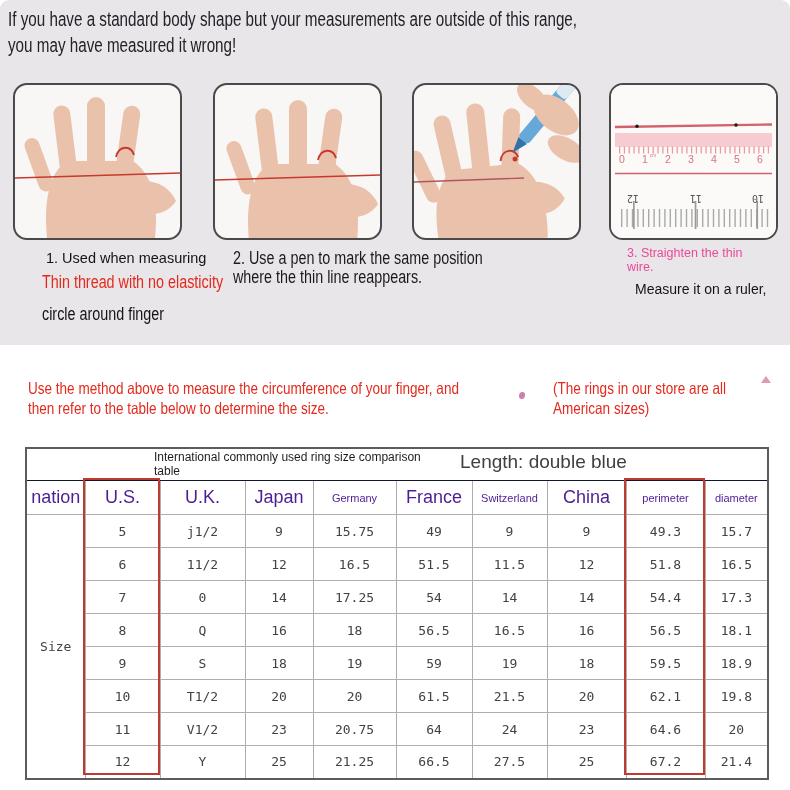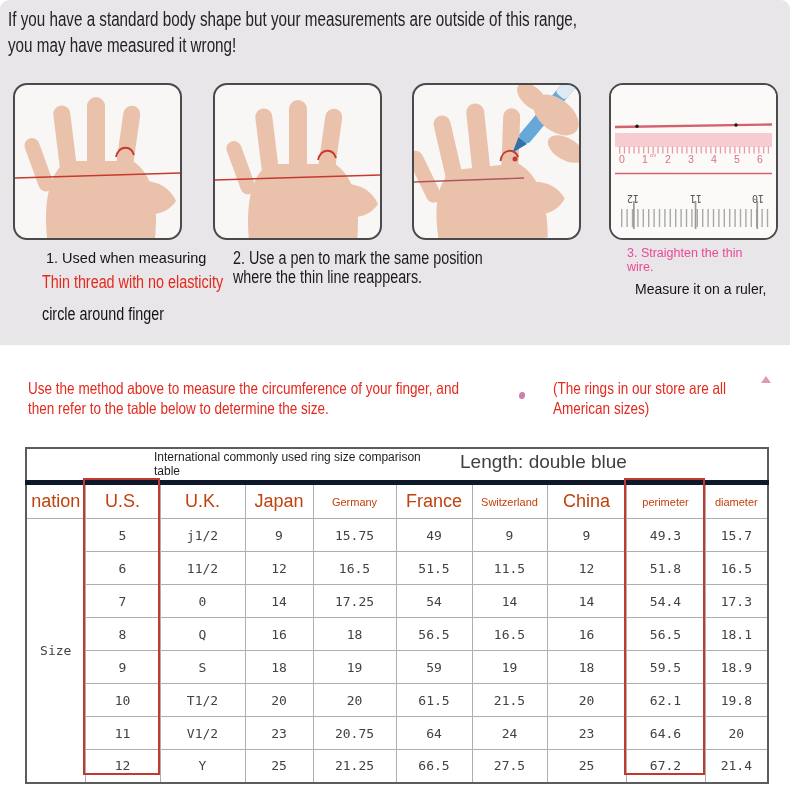--- a/index.html
+++ b/index.html
@@ -32,26 +32,26 @@
   .caret-artifact{position:absolute;left:761px;top:376px;width:0;height:0;
       border-left:5px solid transparent;border-right:5px solid transparent;
       border-bottom:7px solid #dd9ab8;}
   .dot-artifact{position:absolute;left:519px;top:392px;width:6px;height:7px;border-radius:60% 40% 55% 45%;
       background:#cf7fae;}
 
   .table-wrap{position:absolute;left:25px;top:447px;width:742px;height:328px;background:#fff;}
   table{border-collapse:collapse;table-layout:fixed;width:742px;border:2px solid #5c5c5c;}
   td,th{border:1px solid #aeaeae;padding:0;margin:0;text-align:center;vertical-align:middle;
         overflow:hidden;font-weight:normal;}
-  tr.title-row td{height:31px;position:relative;border-bottom:5px solid #0f172a;}
+  tr.title-row td{height:31px;position:relative;border-bottom:1px solid #0f172a;}
   .tbl-title{position:absolute;left:127px;top:2px;width:300px;font-size:12px;line-height:13.5px;
              color:#1d1d1d;text-align:left;white-space:pre-line;}
   .tbl-subtitle{position:absolute;left:433px;top:2px;font-size:19px;color:#404040;text-align:left;
              white-space:nowrap;}
-  tr.head-row th{height:33px;color:#c2410c;}
+  tr.head-row th{height:33px;color:#4c1d95;}
   .h-big{font-size:18px;}
   .h-small{font-size:11px;}
   tr.data-row{height:33px;}
   tr.data-row td{font-family:"DejaVu Sans Mono", monospace;font-size:13px;color:#424242;}
   td.size-cell{font-family:"Liberation Sans", sans-serif;font-size:17px;color:#1f1f1f;}
   .redbox{position:absolute;border:2px solid #c03a30;pointer-events:none;box-sizing:border-box;}
   #us-box{left:58px;top:31px;width:77px;height:297px;}
   #perimeter-box{left:599px;top:31px;width:81px;height:297px;}
 </style>
 </head>

